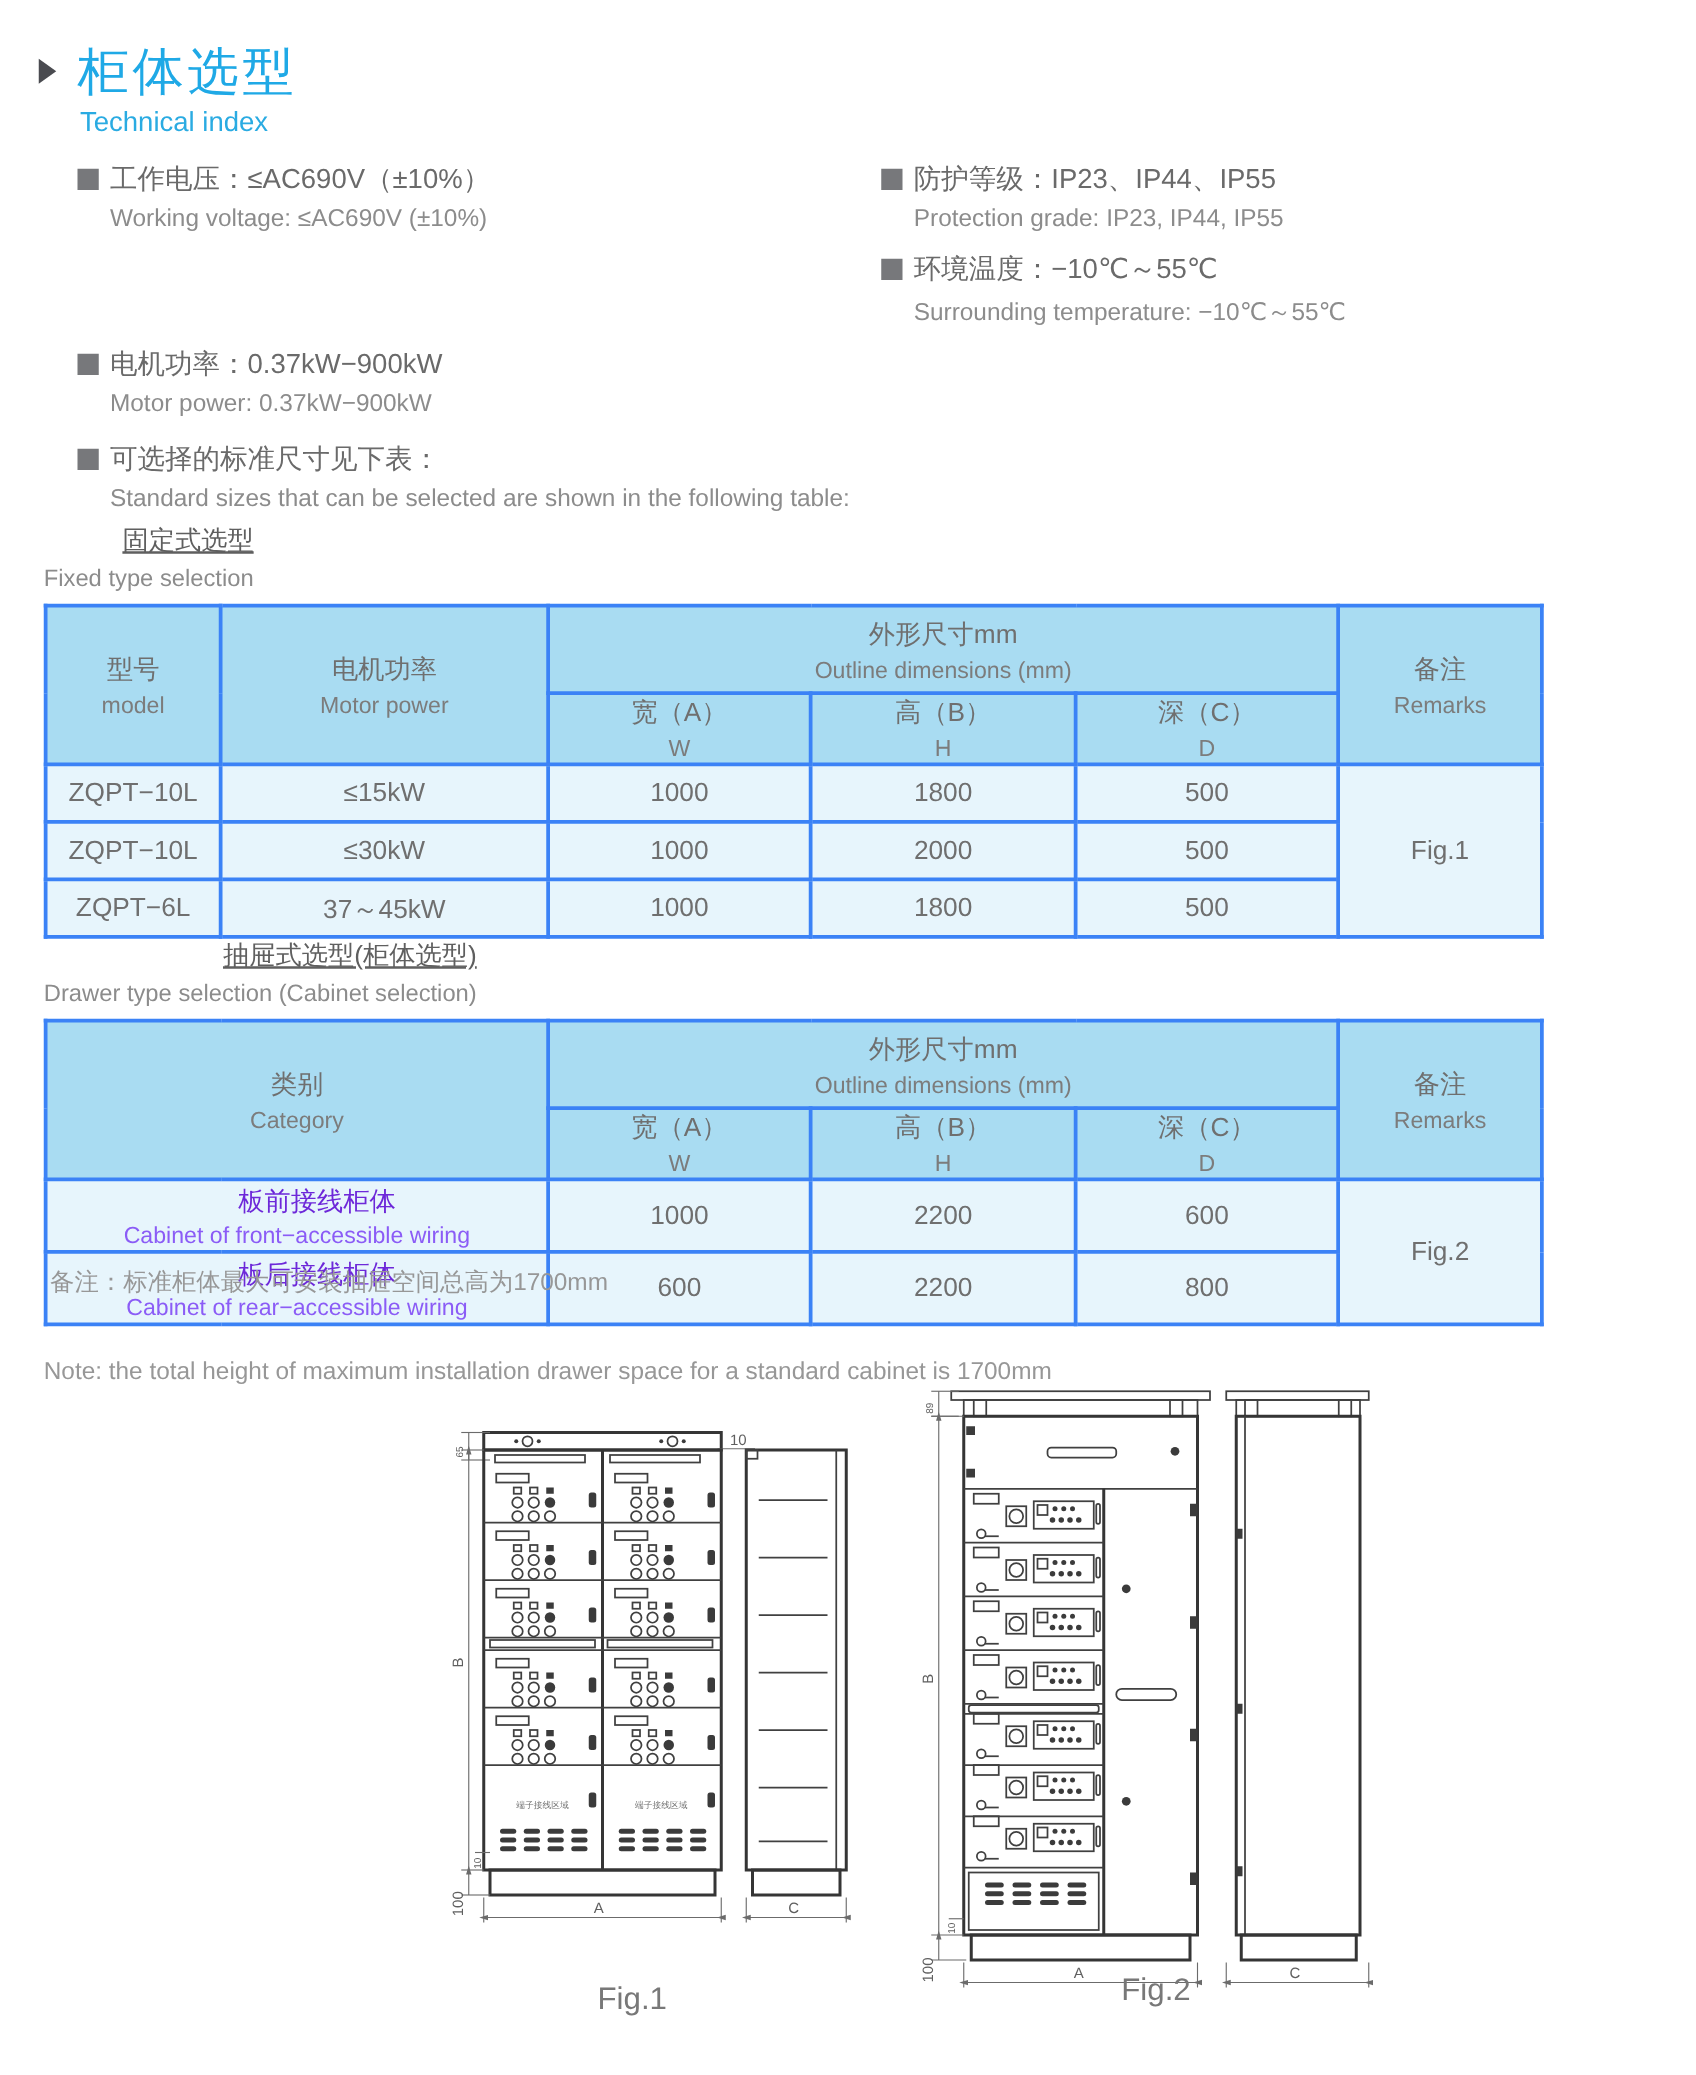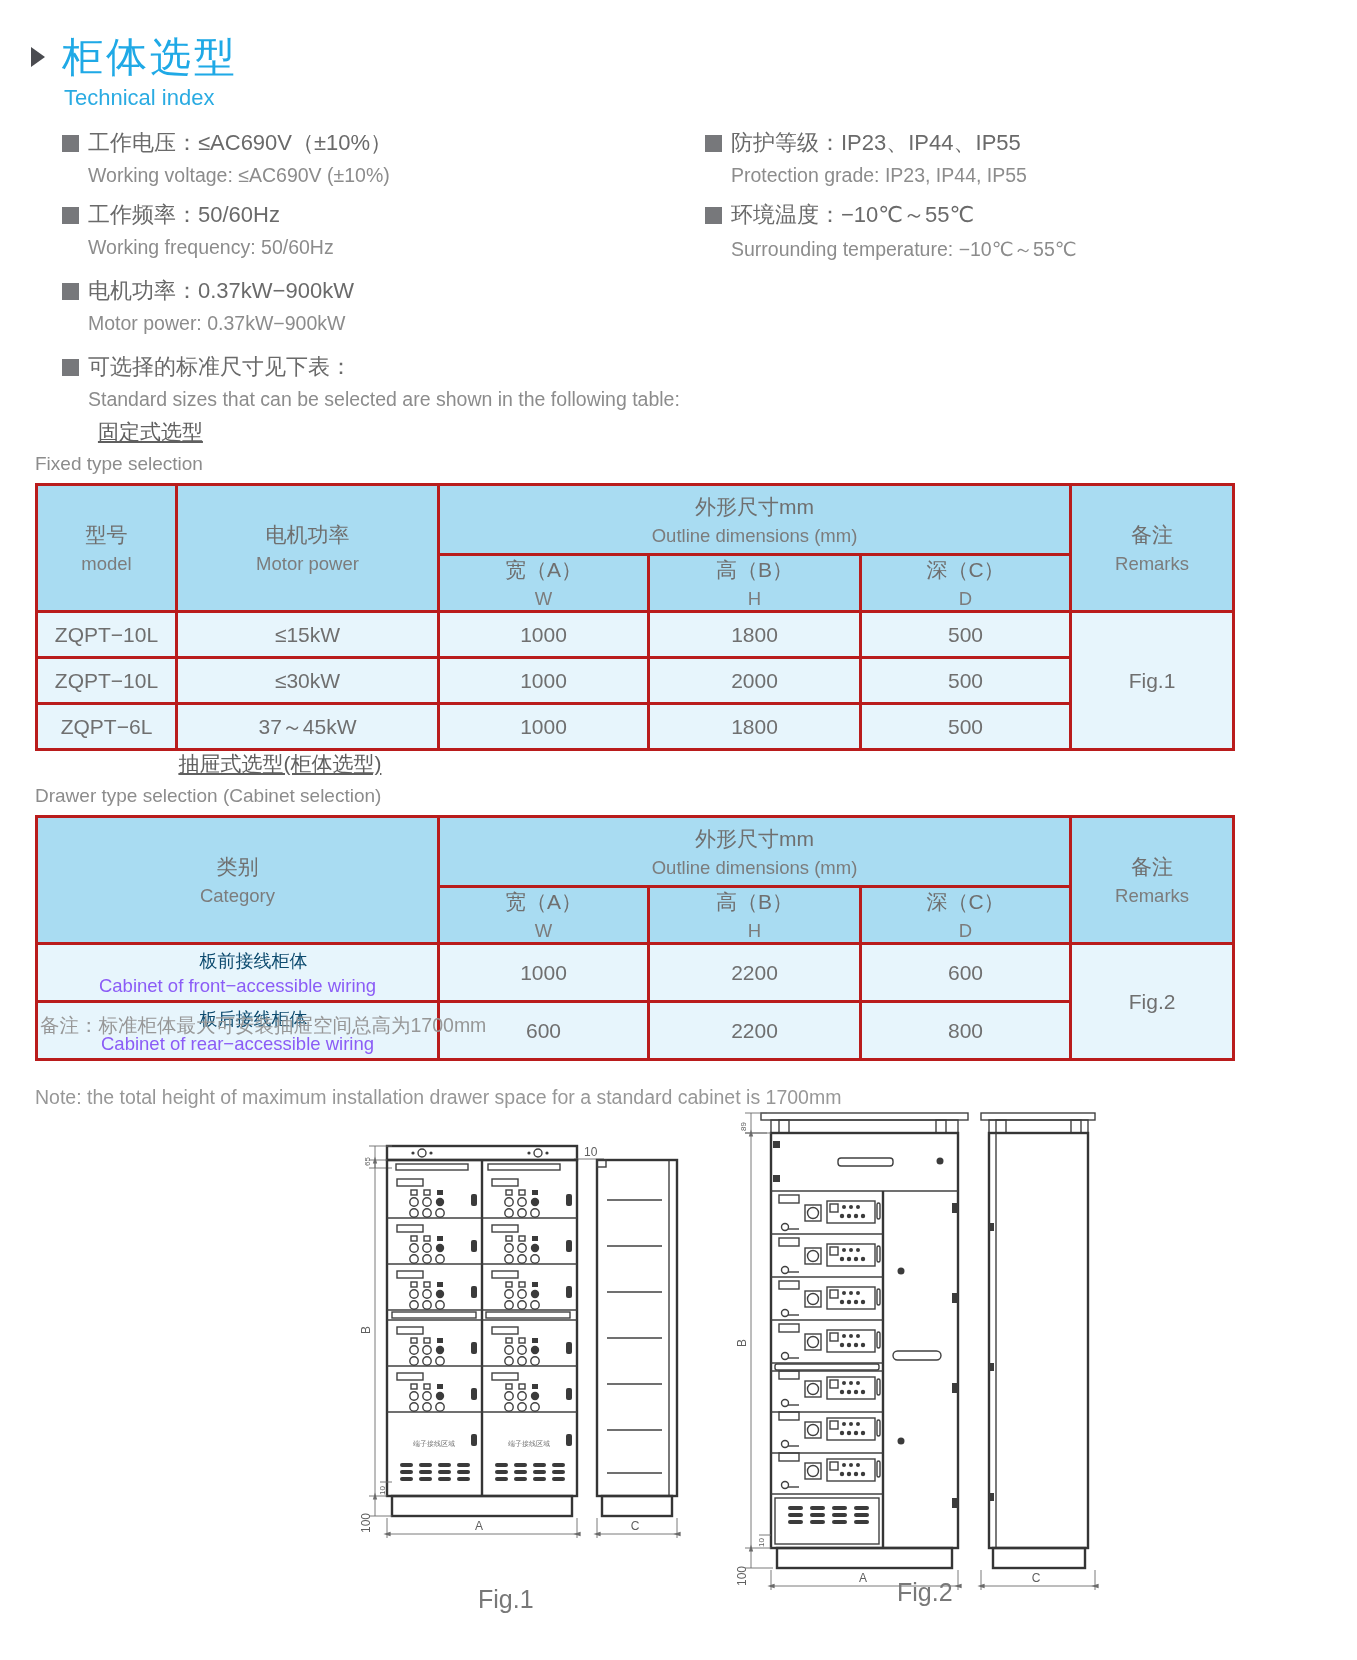--- a/index.html
+++ b/index.html
@@ -14,30 +14,30 @@
   .spec{position:absolute;}
   .spec-cn{font-size:22px;color:#6a6a6a;display:flex;align-items:center;white-space:nowrap;}
   .sq{width:17px;height:17px;background:#77787b;display:inline-block;margin-right:9px;flex:none;}
   .spec-en{font-size:19.5px;color:#8c8c8c;margin:6px 0 0 26px;white-space:nowrap;}
   
   .sec{position:absolute;text-align:right;}
   .sec-cn{font-size:21px;color:#5f5f5f;text-decoration:underline;}
   .sec-en{font-size:19px;color:#8c8c8c;margin-top:7px;}
   
   table.spec-table{position:absolute;left:35px;border-collapse:collapse;table-layout:fixed;width:1197px;}
-  table.spec-table td{border:3px solid #b91c1c;text-align:center;vertical-align:middle;padding:0;}
+  table.spec-table td{border:3px solid #3b82f6;text-align:center;vertical-align:middle;padding:0;}
   td.th{background:#a9dcf2;}
   td.dcell{background:#e7f5fc;font-size:21px;color:#6f6f6f;}
   .th .cn{font-size:21px;color:#6f6f6f;}
   .th .en{font-size:18.5px;color:#7c7c7c;margin-top:4px;}
   tr.h1 td{height:67px;}
   tr.h2 td{height:48px;}
   tr.dr1 td{height:43px;}
   tr.dr2 td{height:55px;}
-  .cell2 .cn{font-size:18px;color:#0c4a6e;padding-left:32px;}
+  .cell2 .cn{font-size:21px;color:#6d28d9;padding-left:32px;}
   .cell2 .en{font-size:18.5px;color:#8b5cf6;margin-top:2px;}
   
   .note{position:absolute;font-size:19.5px;color:#979797;white-space:nowrap;}
   
   svg{position:absolute;overflow:visible;}
   .ln{stroke:#404040;stroke-width:1.4;fill:none;}
   .ln2{stroke:#353535;stroke-width:2.4;fill:none;}
   .fil{fill:#3b3b3b;stroke:none;}
   .diml{stroke:#6b6b6b;stroke-width:0.9;fill:none;}
   .dimt{fill:#5f5f5f;font-size:12px;}
@@ -53,27 +53,20 @@
   <div class="title-arrow"></div>
   <div class="title-cn">柜体选型</div>
   <div class="title-en">Technical index</div>
 
   <div class="spec" style="left:62px;top:128px">
     <div class="spec-cn">
         <span class="sq"></span>
         <span>工作电压：≤AC690V（±10%）</span>
       </div>
     <div class="spec-en">Working voltage: ≤AC690V (±10%)</div>
-  </div>
-  <div class="spec" style="left:62px;top:200px">
-    <div class="spec-cn">
-        <span class="sq"></span>
-        <span>工作频率：50/60Hz</span>
-      </div>
-    <div class="spec-en">Working frequency: 50/60Hz</div>
   </div>
   <div class="spec" style="left:62px;top:276px">
     <div class="spec-cn">
         <span class="sq"></span>
         <span>电机功率：0.37kW−900kW</span>
       </div>
     <div class="spec-en">Motor power: 0.37kW−900kW</div>
   </div>
   <div class="spec" style="left:62px;top:352px">
     <div class="spec-cn">

